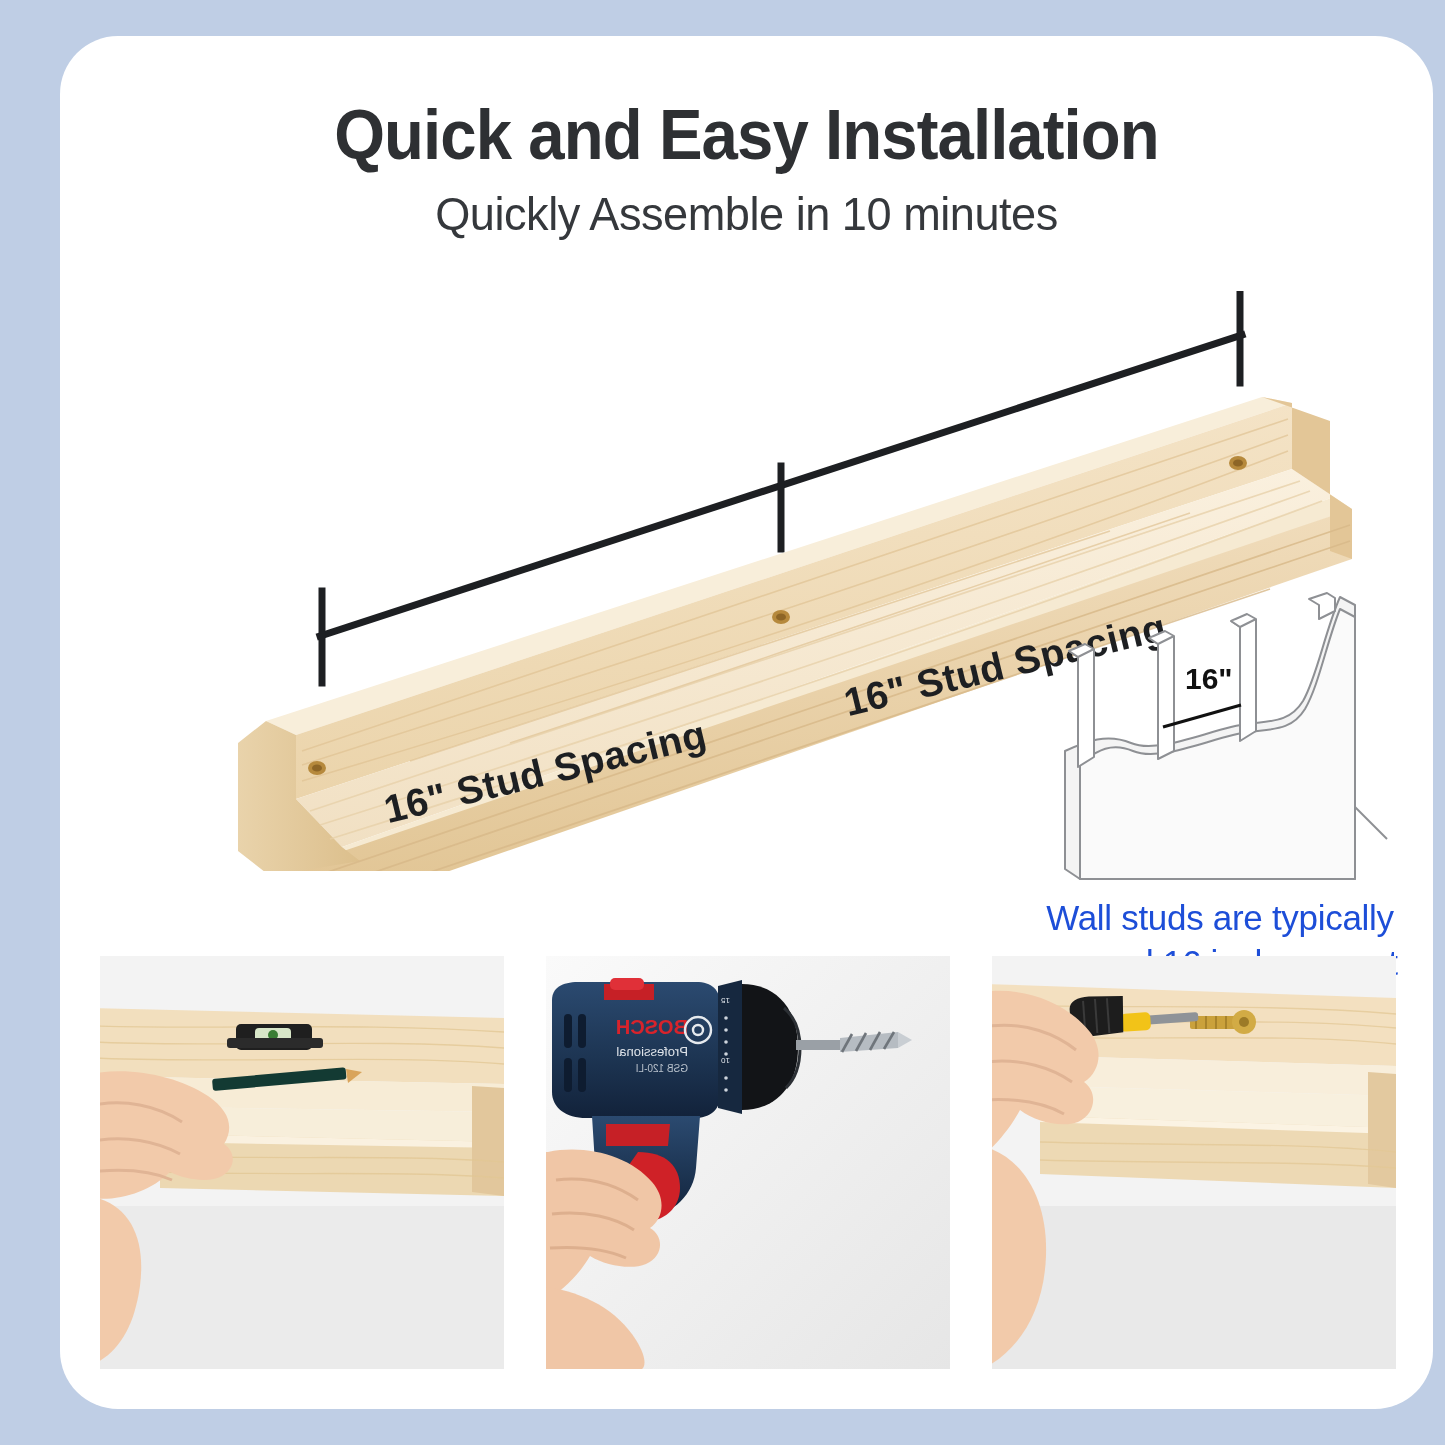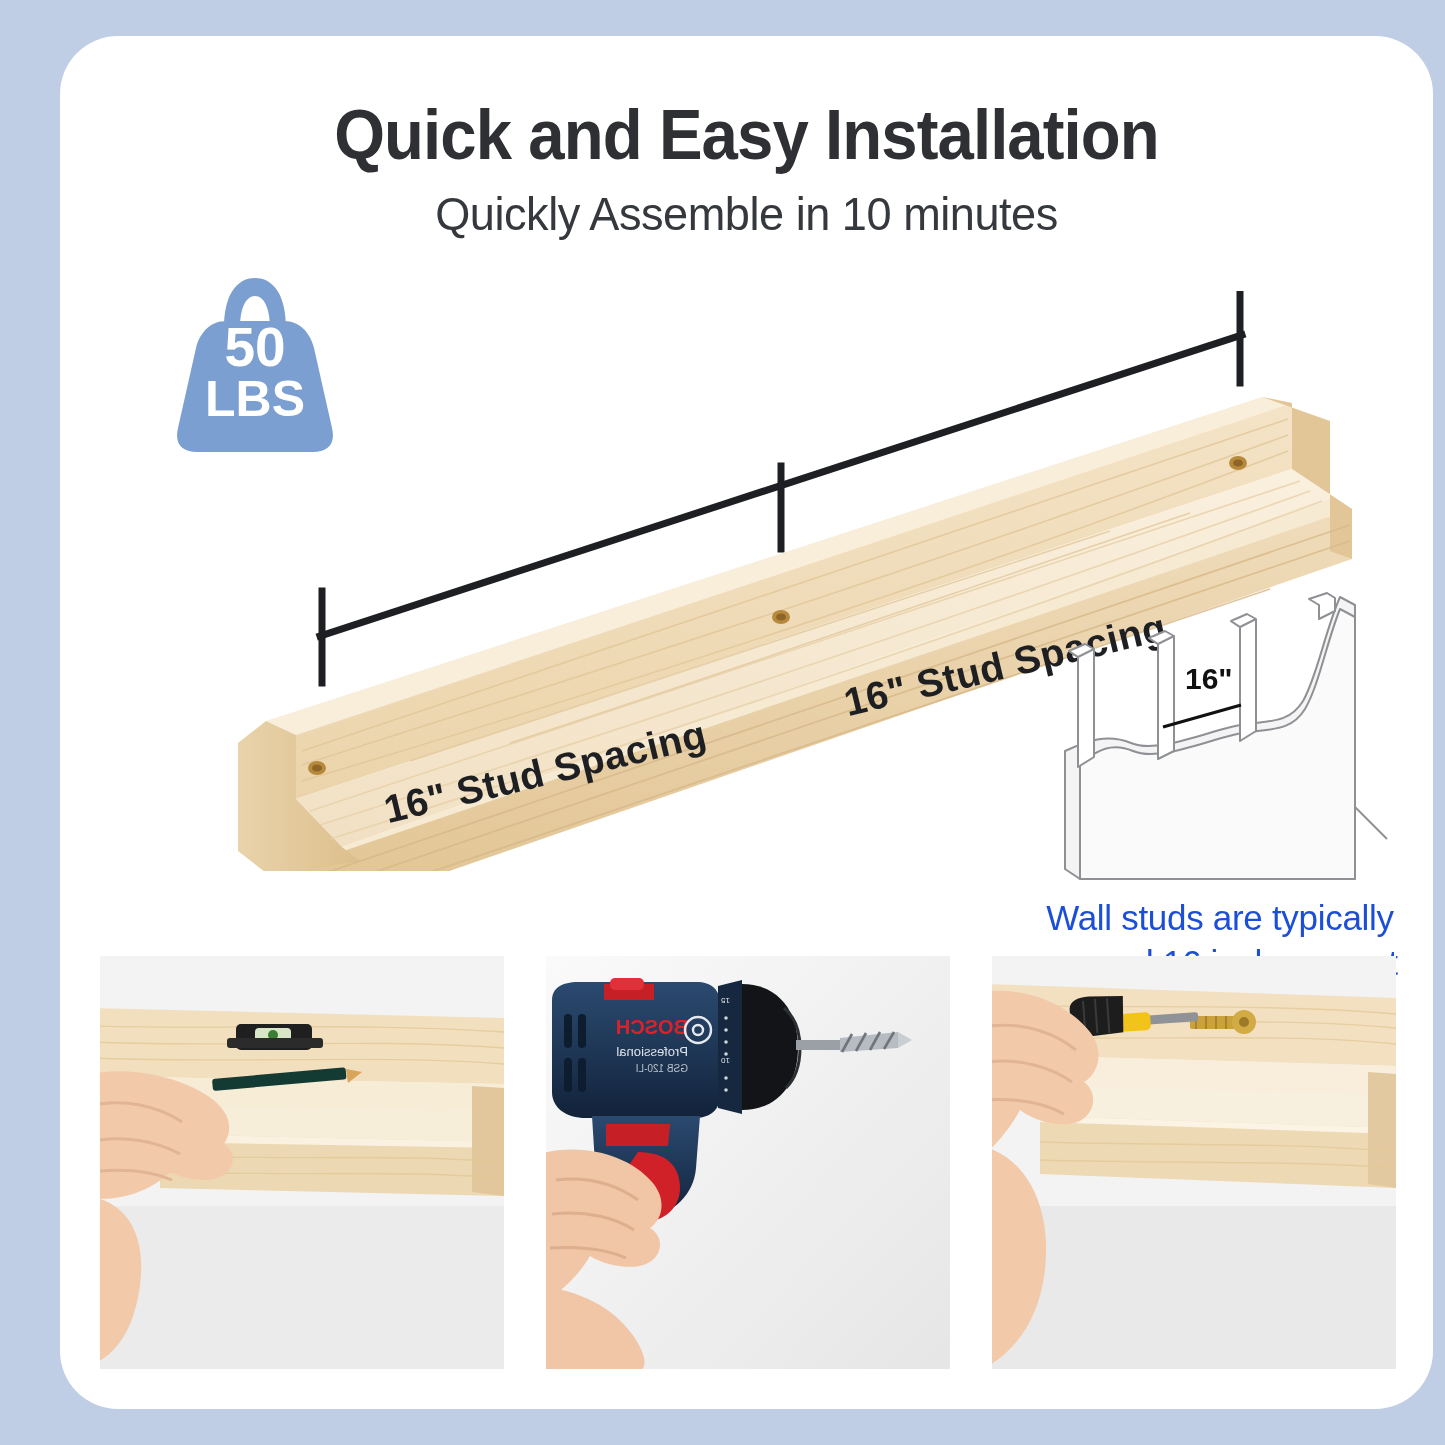--- a/index.html
+++ b/index.html
@@ -151,30 +151,20 @@
 </style>
 </head>
 <body>
 
 <div id="root">
   <div class="card">
 
     <div class="title">Quick and Easy Installation</div>
     <div class="subtitle">Quickly Assemble in 10 minutes</div>
 
-    <div class="badge">
-      <svg width="178" height="190" viewBox="0 0 178 190">
-        <path d="M58 62 C58 30 70 12 89 12 C108 12 120 30 120 62 L104 62 C104 42 98 30 89 30 C80 30 74 42 74 62 Z" fill="#7b9fd1"></path>
-        <path d="M60 55 L118 55 C133 55 144 66 148 82 L166 162 C170 179 161 186 147 186 L31 186 C17 186 8 179 12 162 L30 82 C34 66 45 55 60 55 Z" fill="#7b9fd1"></path>
-      </svg>
-      <div class="badge-text">
-        <span class="badge-num">50</span>
-        <span class="badge-unit">LBS</span>
-      </div>
-    </div>
 
     <div class="shelf-scene">
       <svg width="1160" height="580" viewBox="0 0 1160 580">
         <defs>
           <linearGradient id="topFace" x1="0" y1="0" x2="0" y2="1">
             <stop offset="0%" stop-color="#f7e8cf"></stop>
             <stop offset="45%" stop-color="#f2dfbe"></stop>
             <stop offset="100%" stop-color="#ecd5ad"></stop>
           </linearGradient>
           <linearGradient id="backFace" x1="0" y1="0" x2="0" y2="1">

